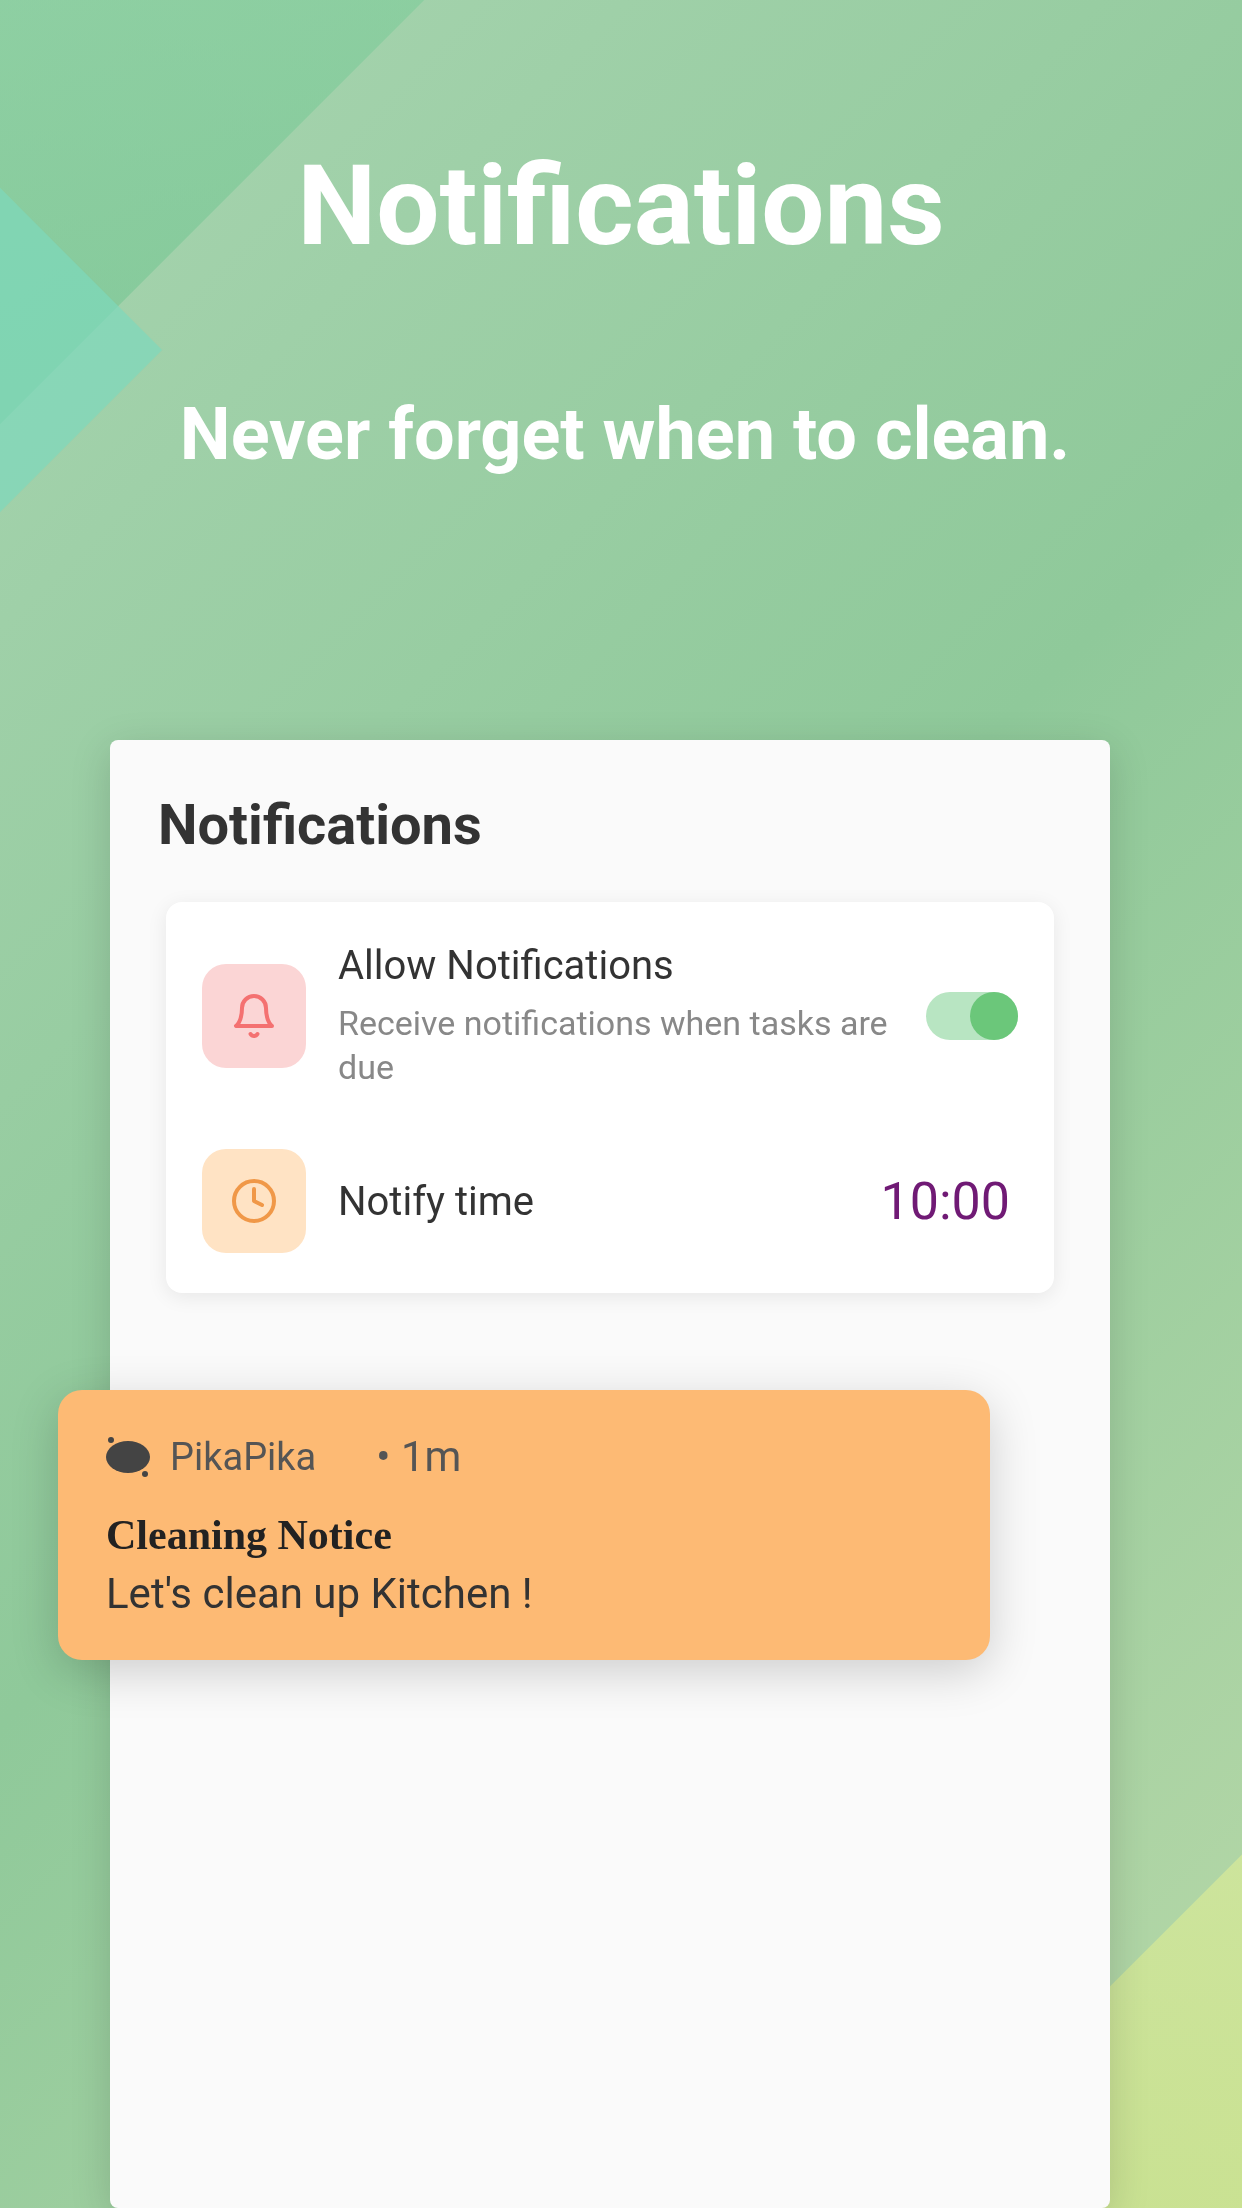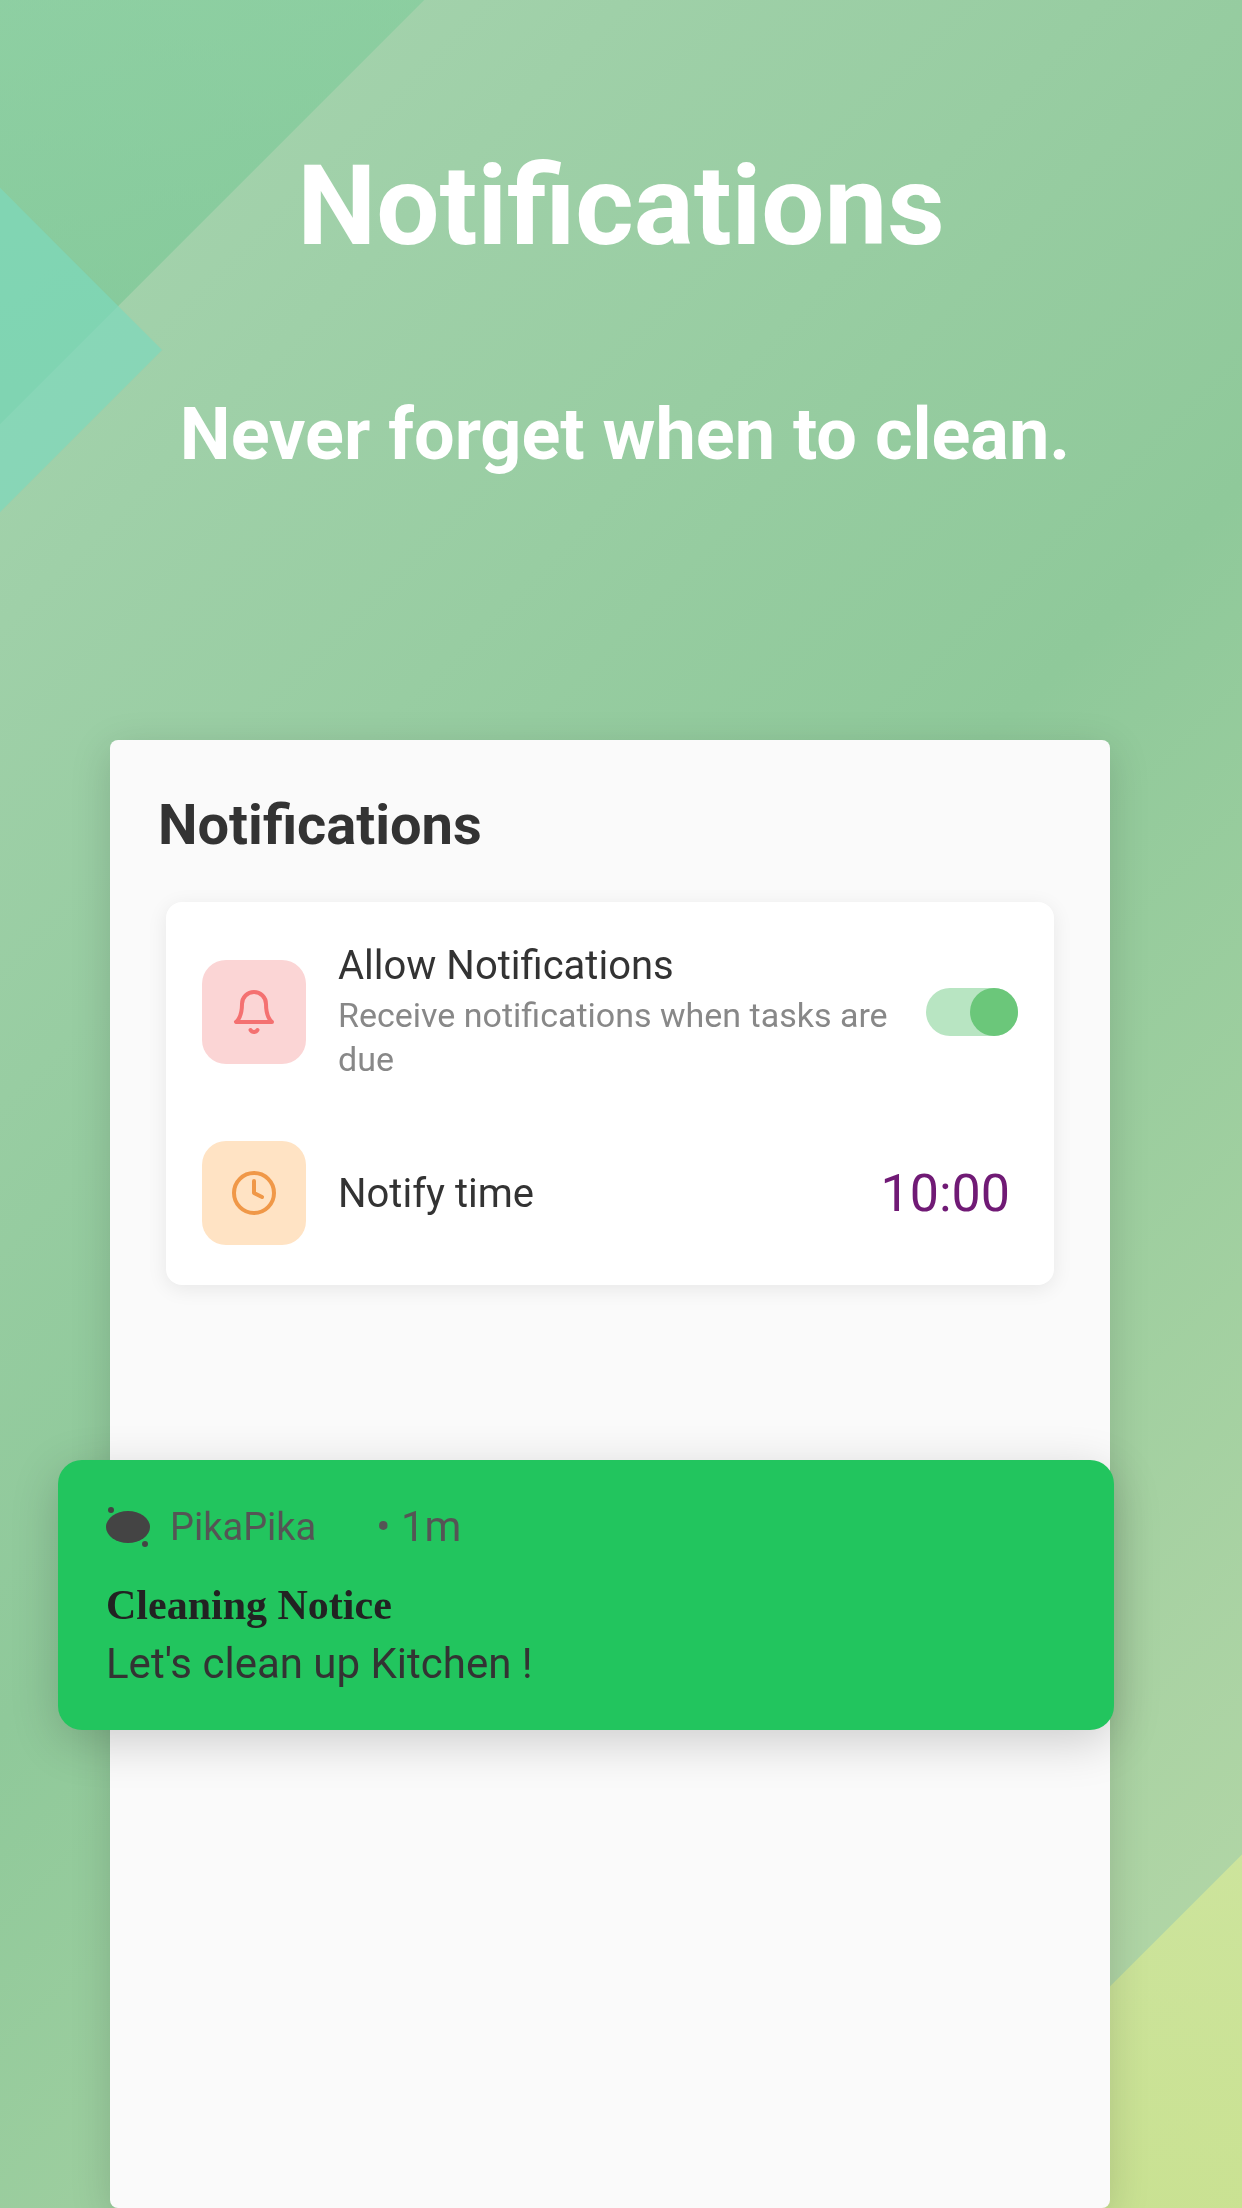--- a/index.html
+++ b/index.html
@@ -112,21 +112,21 @@
       background: #ffe3c4;
     }
     .icon-svg {
       width: 48px;
       height: 48px;
     }
     .setting-text {
       flex: 1;
       display: flex;
       flex-direction: column;
-      gap: 4px;
+      gap: 12px;
     }
     .setting-title {
       font-size: 40px;
       font-weight: 400;
       color: #333333;
     }
     .setting-subtitle {
       font-size: 34px;
       font-weight: 400;
       color: #888888;
@@ -149,24 +149,24 @@
       position: absolute;
       width: 48px;
       height: 48px;
       border-radius: 50%;
       background: #6bc77a;
       right: 0;
       top: 0;
     }
     .notification-card {
       position: absolute;
-      top: 1460px;
+      top: 1390px;
       left: 58px;
-      width: 1056px;
-      background: #22c55e;
+      width: 932px;
+      background: #fdba74;
       border-radius: 24px;
       box-shadow: 0 12px 48px rgba(0,0,0,0.18);
       padding: 42px 48px;
     }
     .notif-header {
       display: flex;
       align-items: center;
       gap: 20px;
       margin-bottom: 30px;
     }

